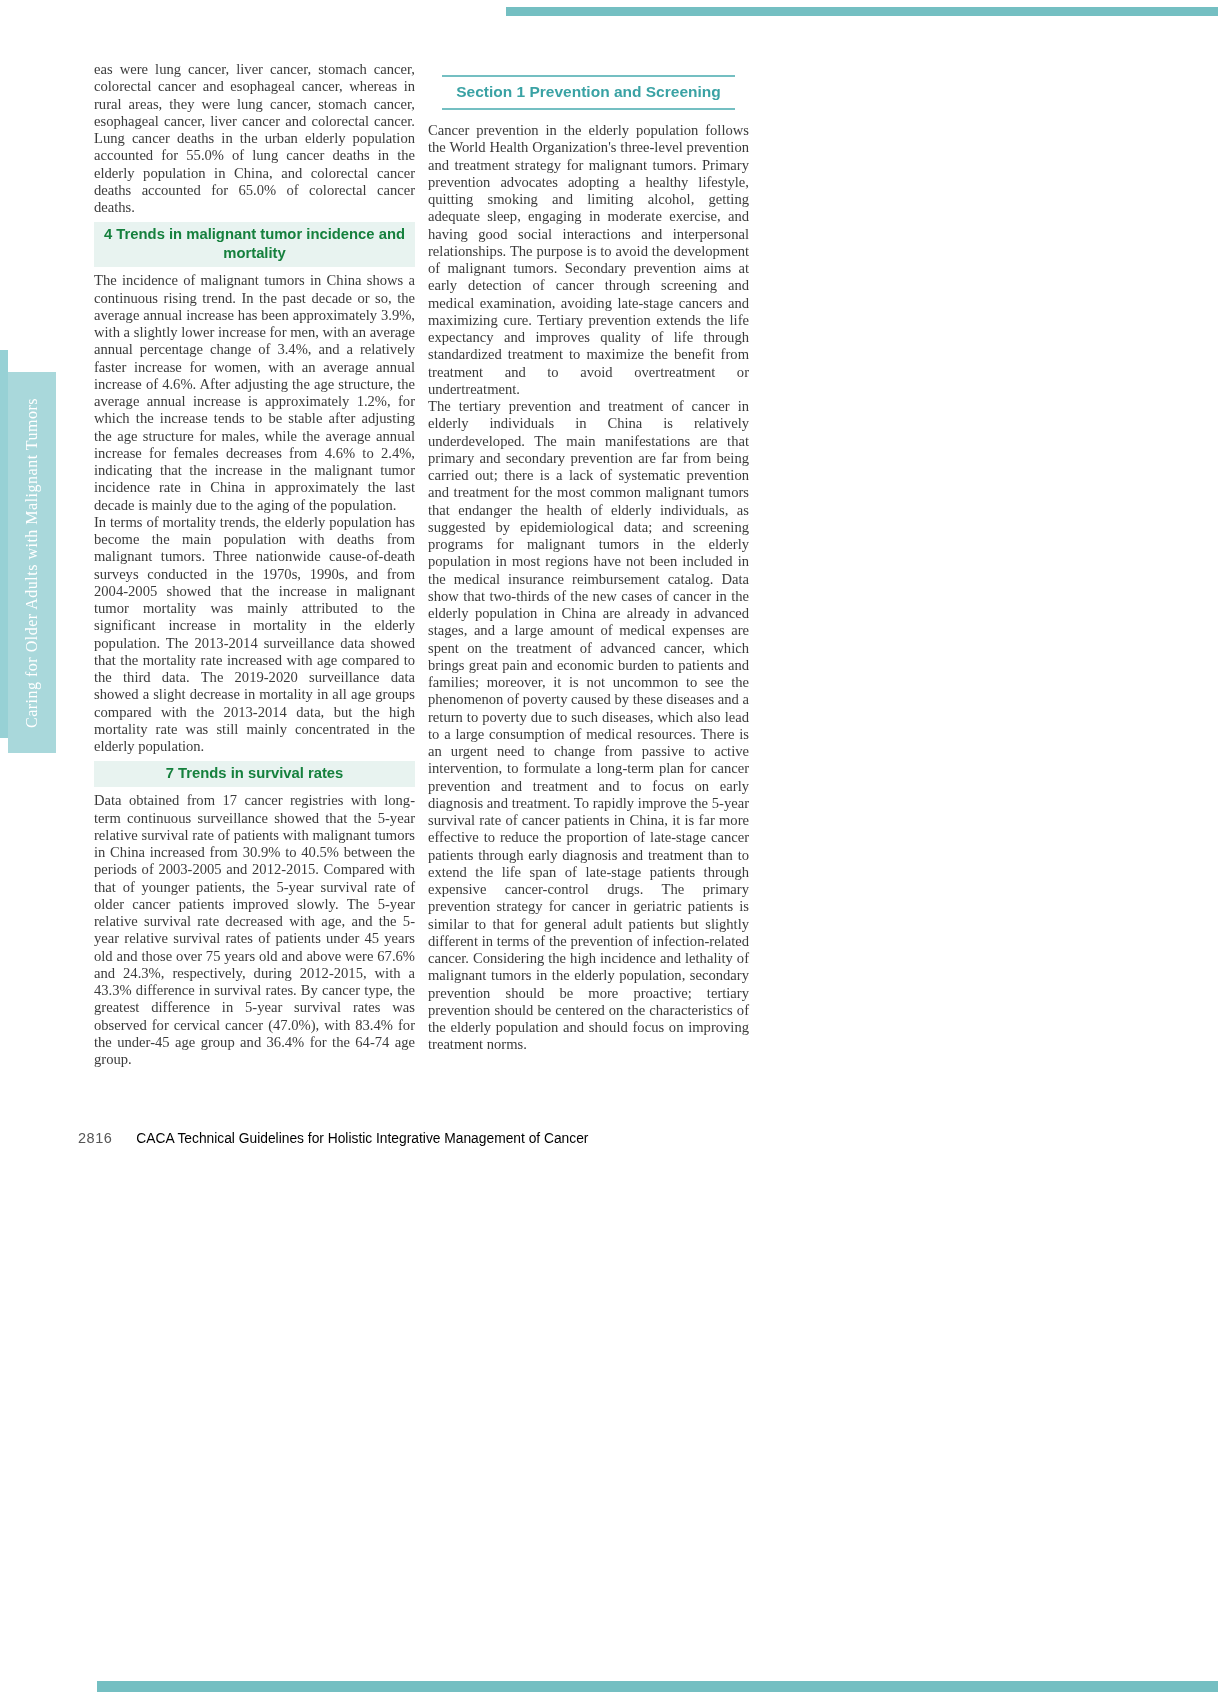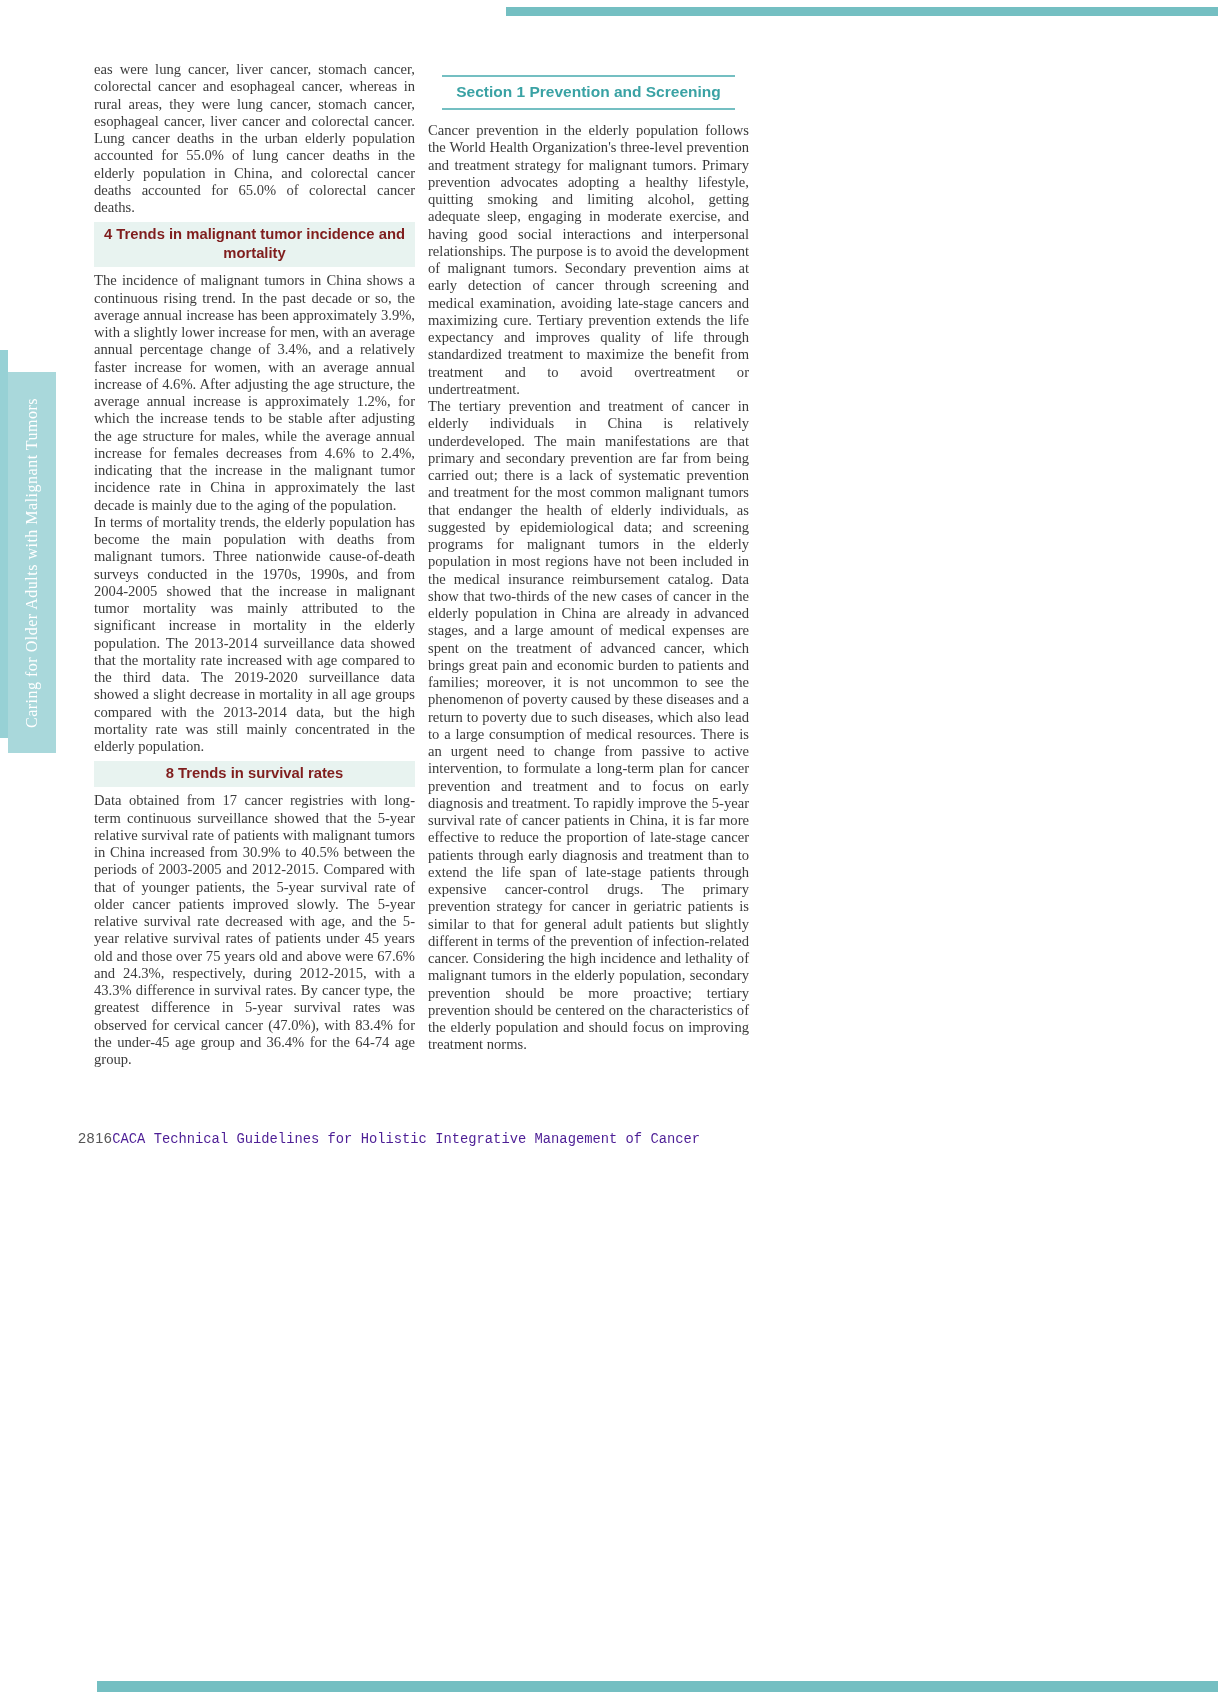--- a/index.html
+++ b/index.html
@@ -51,21 +51,21 @@
     font-size: 14.6px;
     line-height: 17.25px;
     text-align: justify;
     color: #3b3b3b;
   }
   
   .sub-heading {
     margin: 6px 0 5px 0;
     padding: 3px 6px 4px 6px;
     background: #e8f3f0;
-    color: #7f1d1d;
+    color: #15803d;
     font-family: "Liberation Sans", sans-serif;
     font-weight: bold;
     font-size: 14.8px;
     line-height: 19px;
     text-align: center;
   }
   
   .section-heading {
     margin: 14px 14px 12px 14px;
     padding: 6px 0 7px 0;
@@ -74,29 +74,29 @@
     color: #3aa2a4;
     font-family: "Liberation Sans", sans-serif;
     font-weight: bold;
     font-size: 15.5px;
     line-height: 18px;
     text-align: center;
   }
   
   .footer {
     position: absolute; left: 78px; top: 1130px;
-    display: flex; align-items: baseline; 
+    display: flex; align-items: baseline; gap: 24px;
   }
   .page-num {
     font-family: "Liberation Sans", sans-serif;
     font-size: 14.5px; color: #555555; letter-spacing: 0.5px;
   }
   .book-title {
-    font-family: Liberation Mono, monospace;
-    font-size: 13.8px; color: #4c1d95;
+    font-family: Liberation Sans, sans-serif;
+    font-size: 13.8px; color: #000000;
   }
 </style>
 </head>
 <body>
 
 <div class="page">
 
   <div class="top-band"></div>
 
   <div class="side-strip"></div>
@@ -105,21 +105,21 @@
   </div>
 
   <div class="col left-col">
     <p>eas were lung cancer, liver cancer, stomach cancer, colorectal cancer and esophageal cancer, whereas in rural areas, they were lung cancer, stomach cancer, esophageal cancer, liver cancer and colorectal cancer. Lung cancer deaths in the urban elderly population accounted for 55.0% of lung cancer deaths in the elderly population in China, and colorectal cancer deaths accounted for 65.0% of colorectal cancer deaths.</p>
 
     <h2 class="sub-heading">4 Trends in malignant tumor incidence and mortality</h2>
 
     <p>The incidence of malignant tumors in China shows a continuous rising trend. In the past decade or so, the average annual increase has been approximately 3.9%, with a slightly lower increase for men, with an average annual percentage change of 3.4%, and a relatively faster increase for women, with an average annual increase of 4.6%. After adjusting the age structure, the average annual increase is approximately 1.2%, for which the increase tends to be stable after adjusting the age structure for males, while the average annual increase for females decreases from 4.6% to 2.4%, indicating that the increase in the malignant tumor incidence rate in China in approximately the last decade is mainly due to the aging of the population.</p>
     <p>In terms of mortality trends, the elderly population has become the main population with deaths from malignant tumors. Three nationwide cause-of-death surveys conducted in the 1970s, 1990s, and from 2004-2005 showed that the increase in malignant tumor mortality was mainly attributed to the significant increase in mortality in the elderly population. The 2013-2014 surveillance data showed that the mortality rate increased with age compared to the third data. The 2019-2020 surveillance data showed a slight decrease in mortality in all age groups compared with the 2013-2014 data, but the high mortality rate was still mainly concentrated in the elderly population.</p>
 
-    <h2 class="sub-heading">8 Trends in survival rates</h2>
+    <h2 class="sub-heading">7 Trends in survival rates</h2>
 
     <p>Data obtained from 17 cancer registries with long-term continuous surveillance showed that the 5-year relative survival rate of patients with malignant tumors in China increased from 30.9% to 40.5% between the periods of 2003-2005 and 2012-2015. Compared with that of younger patients, the 5-year survival rate of older cancer patients improved slowly. The 5-year relative survival rate decreased with age, and the 5-year relative survival rates of patients under 45 years old and those over 75 years old and above were 67.6% and 24.3%, respectively, during 2012-2015, with a 43.3% difference in survival rates. By cancer type, the greatest difference in 5-year survival rates was observed for cervical cancer (47.0%), with 83.4% for the under-45 age group and 36.4% for the 64-74 age group.</p>
   </div>
 
   <div class="col right-col">
     <h1 class="section-heading">Section 1 Prevention and Screening</h1>
 
     <p>Cancer prevention in the elderly population follows the World Health Organization's three-level prevention and treatment strategy for malignant tumors. Primary prevention advocates adopting a healthy lifestyle, quitting smoking and limiting alcohol, getting adequate sleep, engaging in moderate exercise, and having good social interactions and interpersonal relationships. The purpose is to avoid the development of malignant tumors. Secondary prevention aims at early detection of cancer through screening and medical examination, avoiding late-stage cancers and maximizing cure. Tertiary prevention extends the life expectancy and improves quality of life through standardized treatment to maximize the benefit from treatment and to avoid overtreatment or undertreatment.</p>
     <p>The tertiary prevention and treatment of cancer in elderly individuals in China is relatively underdeveloped. The main manifestations are that primary and secondary prevention are far from being carried out; there is a lack of systematic prevention and treatment for the most common malignant tumors that endanger the health of elderly individuals, as suggested by epidemiological data; and screening programs for malignant tumors in the elderly population in most regions have not been included in the medical insurance reimbursement catalog. Data show that two-thirds of the new cases of cancer in the elderly population in China are already in advanced stages, and a large amount of medical expenses are spent on the treatment of advanced cancer, which brings great pain and economic burden to patients and families; moreover, it is not uncommon to see the phenomenon of poverty caused by these diseases and a return to poverty due to such diseases, which also lead to a large consumption of medical resources. There is an urgent need to change from passive to active intervention, to formulate a long-term plan for cancer prevention and treatment and to focus on early diagnosis and treatment. To rapidly improve the 5-year survival rate of cancer patients in China, it is far more effective to reduce the proportion of late-stage cancer patients through early diagnosis and treatment than to extend the life span of late-stage patients through expensive cancer-control drugs. The primary prevention strategy for cancer in geriatric patients is similar to that for general adult patients but slightly different in terms of the prevention of infection-related cancer. Considering the high incidence and lethality of malignant tumors in the elderly population, secondary prevention should be more proactive; tertiary prevention should be centered on the characteristics of the elderly population and should focus on improving treatment norms.</p>
   </div>

